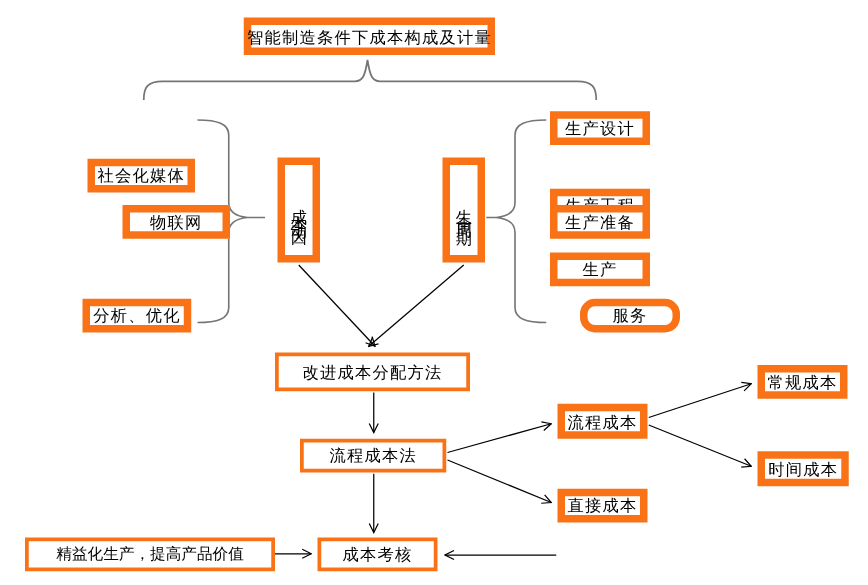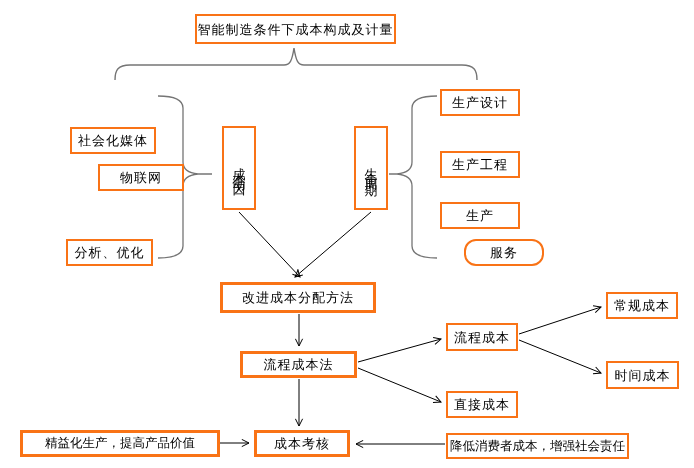--- a/index.html
+++ b/index.html
@@ -8,21 +8,21 @@
     width:694px;height:468px;
     background:#ffffff;
     font-family:"Liberation Sans","DejaVu Sans",sans-serif;
     color:#000;
     overflow:hidden;
   }
   svg.lines{position:absolute;left:0;top:0;width:694px;height:468px;}
   .box{
     position:absolute;
     box-sizing:border-box;
-    border:2px solid #f97316;
+    border:6px solid #f97316;
     background:#fff;
     display:flex;align-items:center;justify-content:center;
     font-size:13px;line-height:1;letter-spacing:1px;
     white-space:nowrap;
     text-align:right;
   }
   .thick{border-width:3px;}
   .vbox{
     writing-mode:vertical-rl;
     text-orientation:upright;
@@ -69,26 +69,26 @@
 
   <div class="box" style="left:70px;top:127px;width:86px;height:27px;">社会化媒体</div>
   <div class="box" style="left:70px;top:164px;width:86px;height:27px;margin-left:28px;">物联网</div>
   <div class="box" style="left:66px;top:239px;width:87px;height:27px;">分析、优化</div>
 
   <div class="box vbox" style="left:222px;top:126px;width:34px;height:84px;">成本动因</div>
   <div class="box vbox" style="left:354px;top:126px;width:34px;height:84px;">生命周期</div>
 
   <div class="box" style="left:440px;top:89px;width:80px;height:27px;">生产设计</div>
   <div class="box" style="left:440px;top:127px;width:80px;height:27px;margin-top:24px;">生产工程</div>
+  <div class="box" style="left:440px;top:164px;width:80px;height:27px;">生产准备</div>
   <div class="box" style="left:440px;top:202px;width:80px;height:27px;">生产</div>
   <div class="box" style="left:464px;top:239px;width:80px;height:27px;border-radius:12px;">服务</div>
 
   <div class="box thick" style="left:220px;top:282px;width:156px;height:31px;">改进成本分配方法</div>
   <div class="box thick" style="left:240px;top:351px;width:117px;height:27px;">流程成本法</div>
   <div class="box" style="left:446px;top:323px;width:72px;height:28px;">流程成本</div>
   <div class="box" style="left:606px;top:292px;width:72px;height:27px;">常规成本</div>
   <div class="box" style="left:606px;top:361px;width:73px;height:28px;">时间成本</div>
   <div class="box" style="left:446px;top:391px;width:72px;height:27px;">直接成本</div>
   <div class="box thick" style="left:254px;top:430px;width:96px;height:27px;">成本考核</div>
   <div class="box thick small" style="left:20px;top:430px;width:200px;height:27px;">精益化生产，提高产品价值</div>
-  <div class="box small" style="left:446px;top:433px;width:183px;height:26px;">降低消费者成本，增强社会责任</div>
 
 </div>
 
 </body></html>

